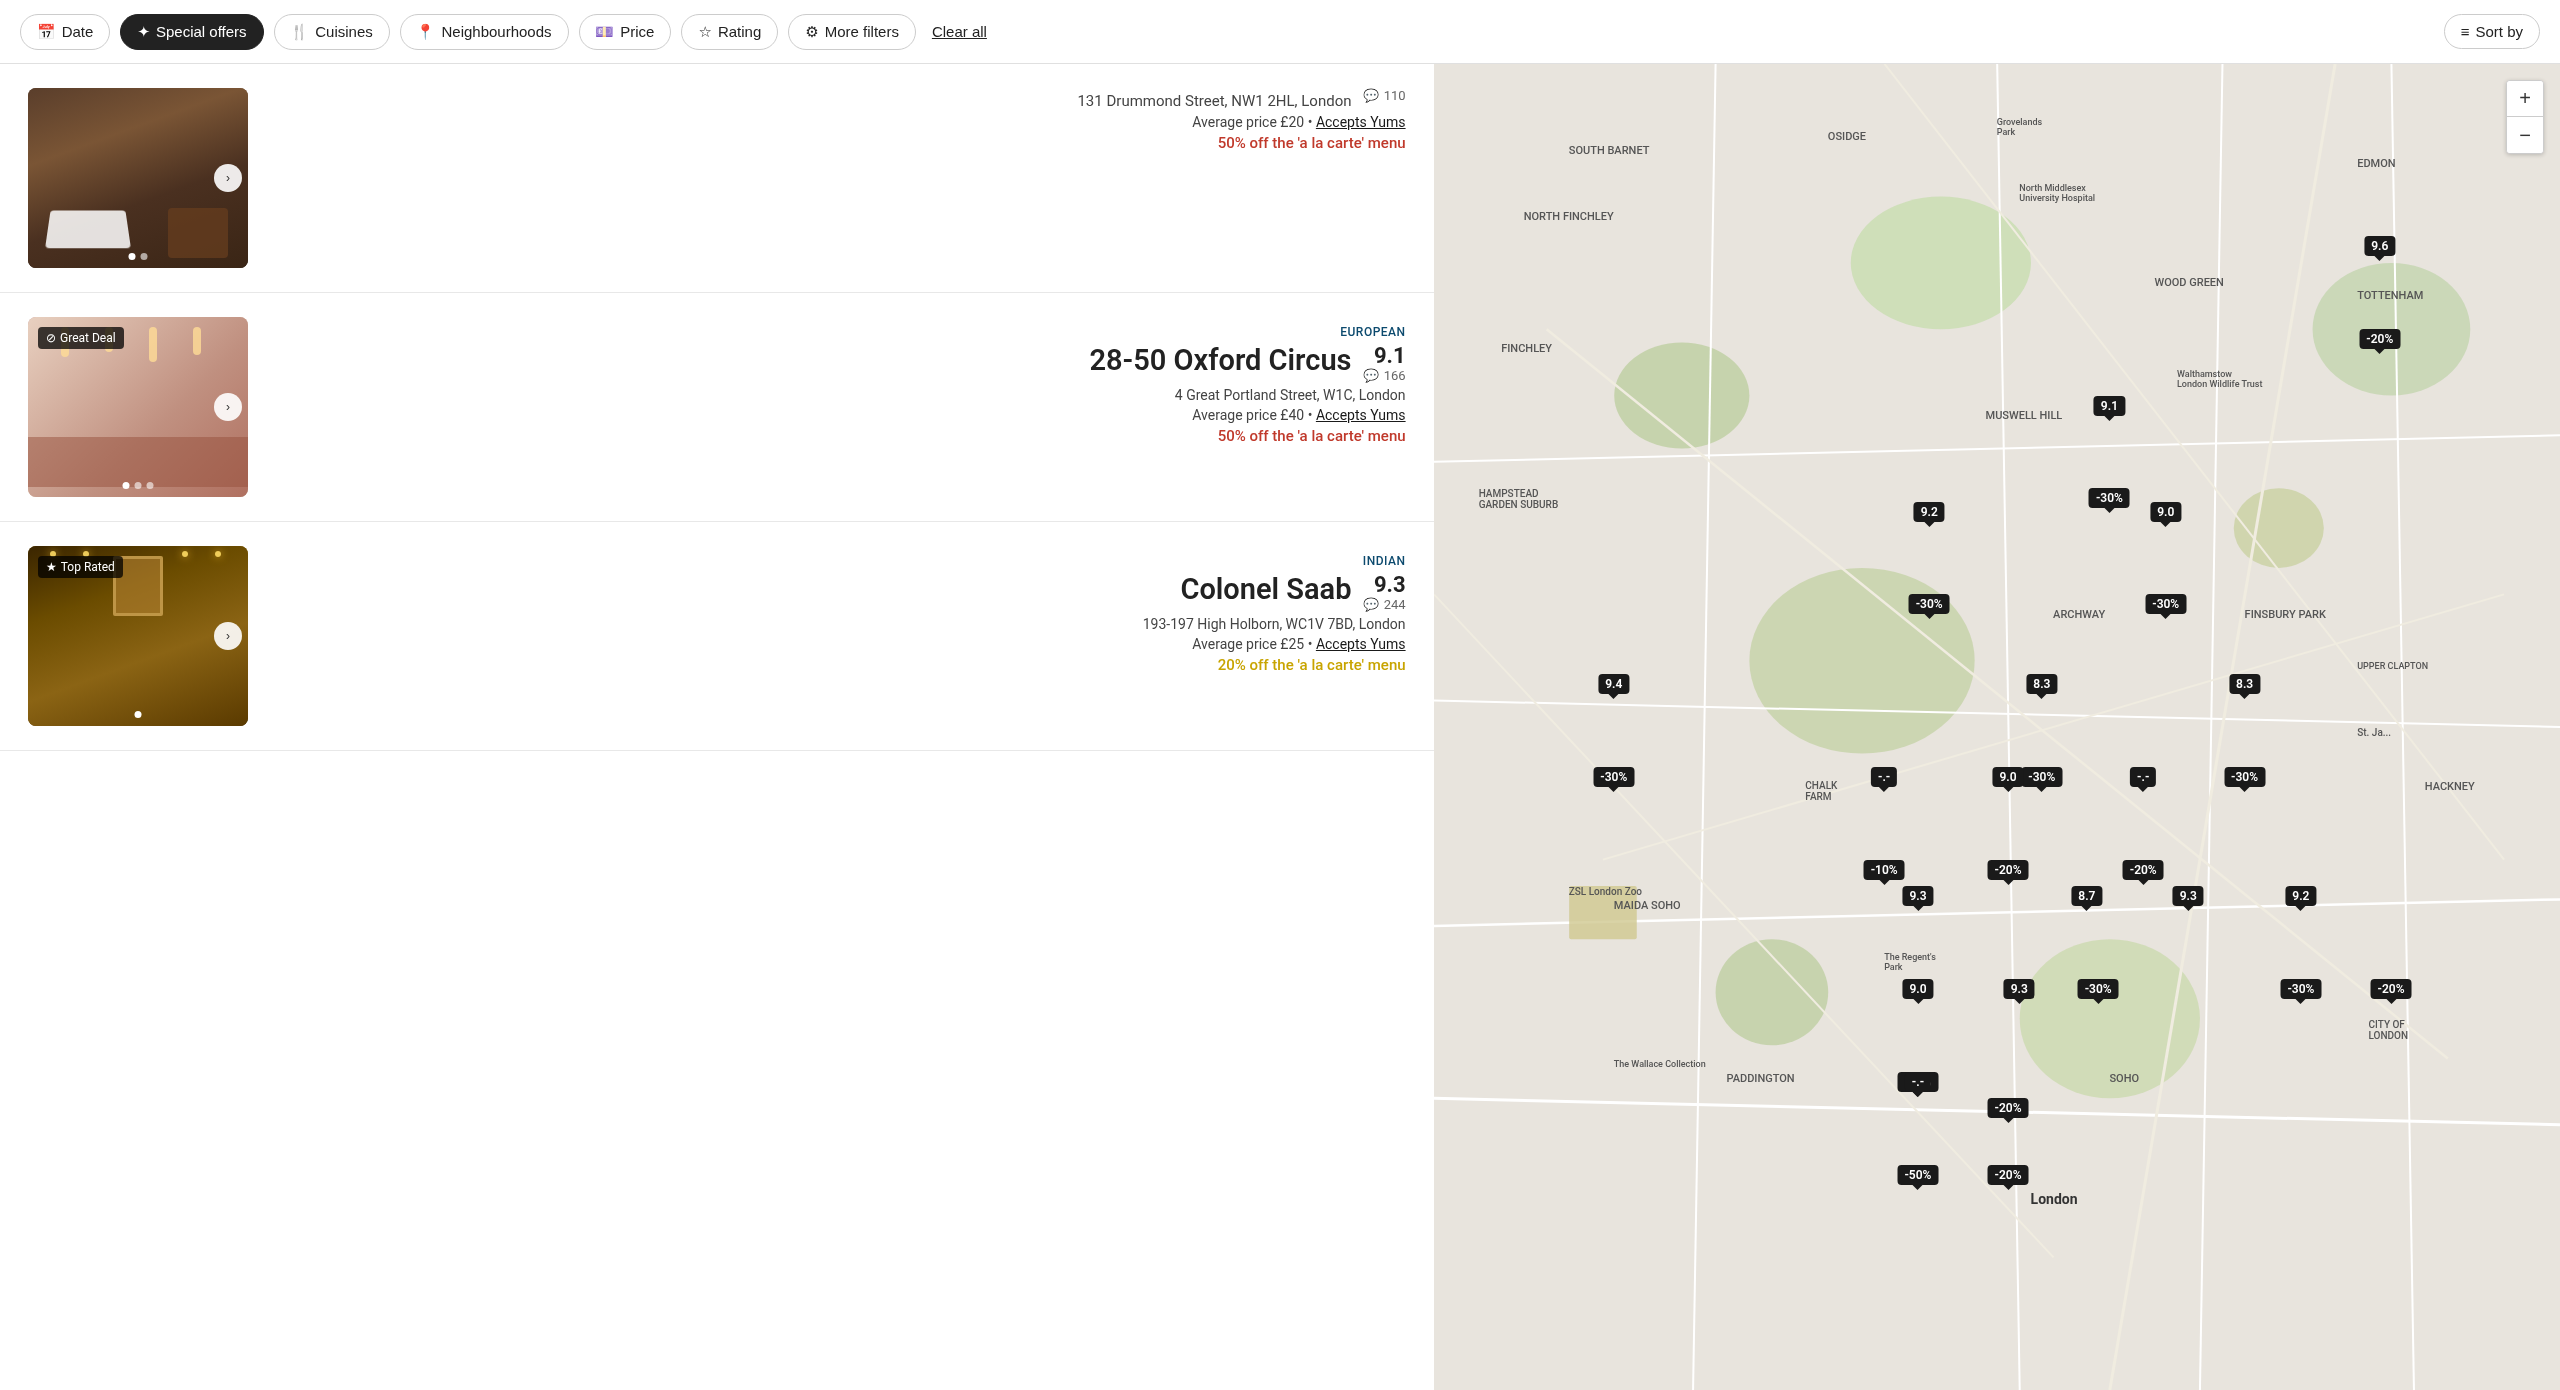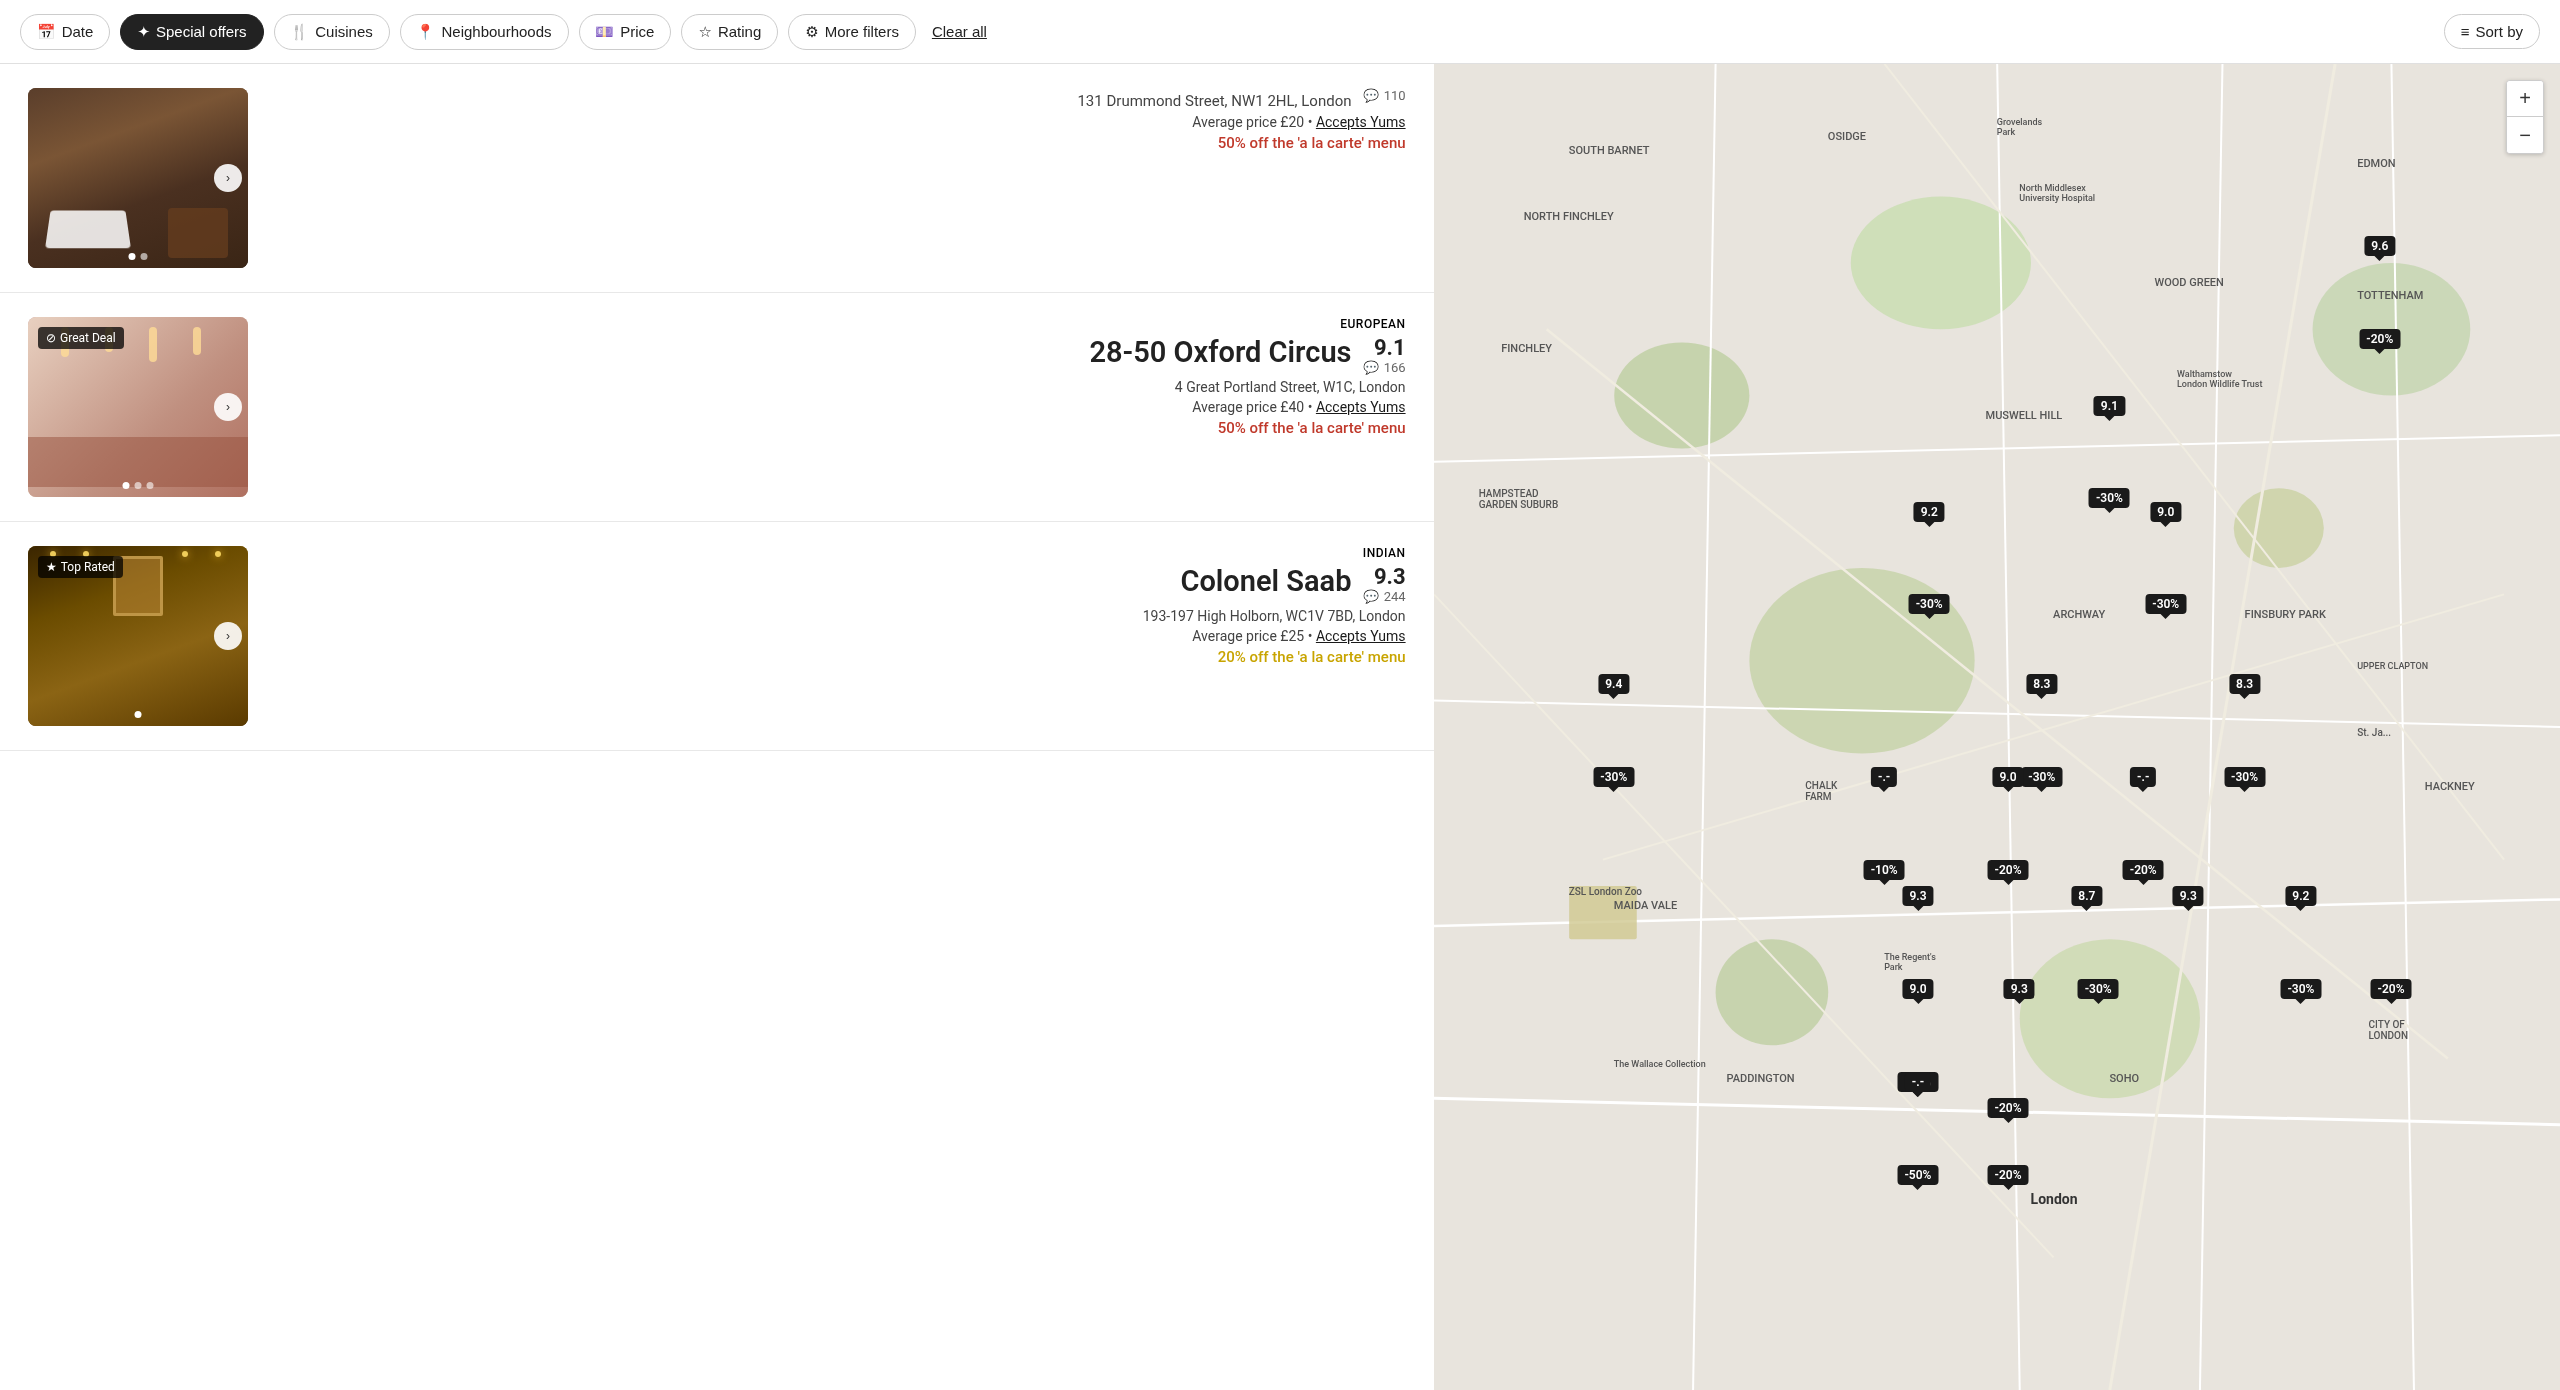--- a/index.html
+++ b/index.html
@@ -170,24 +170,25 @@
 
     .card-info {
       flex: 1;
       display: flex;
       flex-direction: column;
       gap: 4px;
       align-items: flex-end;
     }
     .card-cuisine {
       font-size: 12px;
-      color: #000000;
+      color: #0c4a6e;
       font-weight: 500;
       letter-spacing: 0.5px;
       text-transform: uppercase;
+      margin-top: 8px;
     }
     .card-name-row {
       display: flex;
       align-items: flex-start;
       justify-content: space-between;
       gap: 12px;
     }
     .card-name {
       font-size: 29px;
       font-weight: 600;
@@ -523,21 +524,21 @@
     <div class="map-label" style="left:82%;top:7%;">EDMON</div>
     <div class="map-label" style="left:82%;top:17%;">TOTTENHAM</div>
     <div class="map-label" style="left:64%;top:16%;">WOOD GREEN</div>
     <div class="map-label" style="left:6%;top:21%;">FINCHLEY</div>
     <div class="map-label" style="left:49%;top:26%;">MUSWELL HILL</div>
     <div class="map-label" style="left:4%;top:32%;font-size:10px;">HAMPSTEAD<br>GARDEN SUBURB</div>
     <div class="map-label" style="left:55%;top:41%;">ARCHWAY</div>
     <div class="map-label" style="left:72%;top:41%;">FINSBURY PARK</div>
     <div class="map-label" style="left:88%;top:54%;">HACKNEY</div>
     <div class="map-label" style="left:33%;top:54%;font-size:10px;">CHALK<br>FARM</div>
-    <div class="map-label" style="left:16%;top:63%;">MAIDA VALE</div>
+    <div class="map-label" style="left:16%;top:63%;">MAIDA SOHO</div>
     <div class="map-label" style="left:26%;top:76%;">PADDINGTON</div>
     <div class="map-label" style="left:60%;top:76%;">SOHO</div>
     <div class="map-label" style="left:83%;top:72%;font-size:10px;">CITY OF<br>LONDON</div>
     <div class="map-label large" style="left:53%;top:85%;">London</div>
     <div class="map-label" style="left:12%;top:62%;font-size:10px;">ZSL London Zoo</div>
     <div class="map-label" style="left:82%;top:50%;font-size:10px;">St. Ja...</div>
     <div class="map-label" style="left:82%;top:45%;font-size:9px;">UPPER CLAPTON</div>
     <div class="map-label" style="left:66%;top:23%;font-size:9px;">Walthamstow<br>London Wildlife Trust</div>
     <div class="map-label" style="left:52%;top:9%;font-size:9px;">North Middlesex<br>University Hospital</div>
     <div class="map-label" style="left:50%;top:4%;font-size:9px;">Grovelands<br>Park</div>

